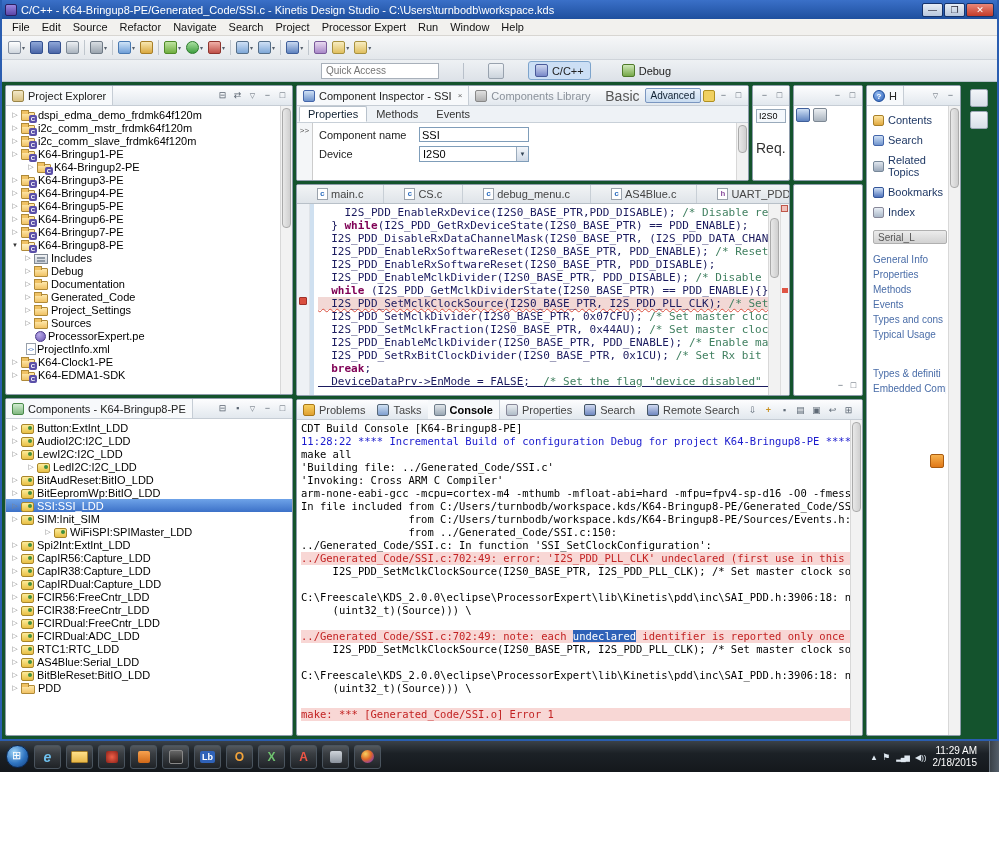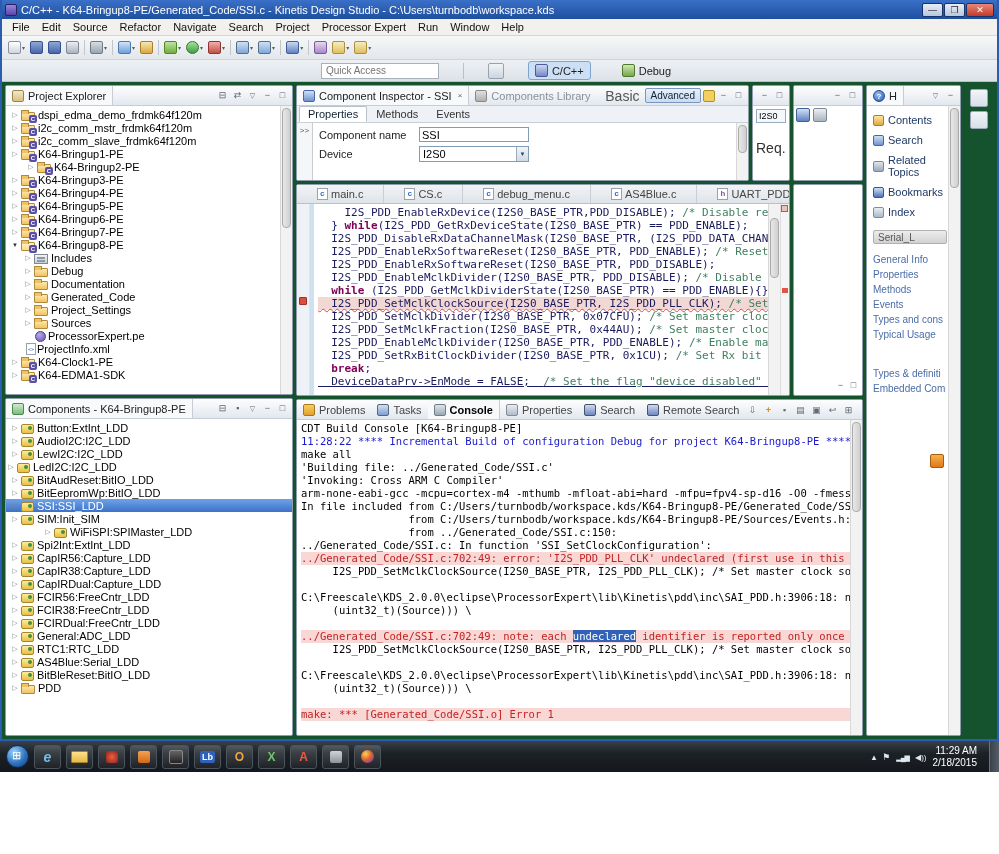--- a/index.html
+++ b/index.html
@@ -517,21 +517,21 @@
               <span class="ti ti-component"></span>
               <span class="tlabel">AudioI2C:I2C_LDD</span>
             </div>
 
             <div class="trow" style="padding-left: 4px;">
               <span class="tarrow collapsed"></span>
               <span class="ti ti-component"></span>
               <span class="tlabel">LewI2C:I2C_LDD</span>
             </div>
 
-            <div class="trow" style="padding-left: 0;">
+            <div class="trow" style="padding-left: 20px;">
               <span class="tarrow collapsed"></span>
               <span class="ti ti-component"></span>
               <span class="tlabel">LedI2C:I2C_LDD</span>
             </div>
 
 
             <div class="trow" style="padding-left: 4px;">
               <span class="tarrow collapsed"></span>
               <span class="ti ti-component"></span>
               <span class="tlabel">BitAudReset:BitIO_LDD</span>
@@ -599,21 +599,21 @@
 
             <div class="trow" style="padding-left: 4px;">
               <span class="tarrow collapsed"></span>
               <span class="ti ti-component"></span>
               <span class="tlabel">FCIRDual:FreeCntr_LDD</span>
             </div>
 
             <div class="trow" style="padding-left: 4px;">
               <span class="tarrow collapsed"></span>
               <span class="ti ti-component"></span>
-              <span class="tlabel">General:ADC_LDD</span>
+              <span class="tlabel">FCIRDual:ADC_LDD</span>
             </div>
 
             <div class="trow" style="padding-left: 4px;">
               <span class="tarrow collapsed"></span>
               <span class="ti ti-component"></span>
               <span class="tlabel">RTC1:RTC_LDD</span>
             </div>
 
             <div class="trow" style="padding-left: 4px;">
               <span class="tarrow collapsed"></span>

